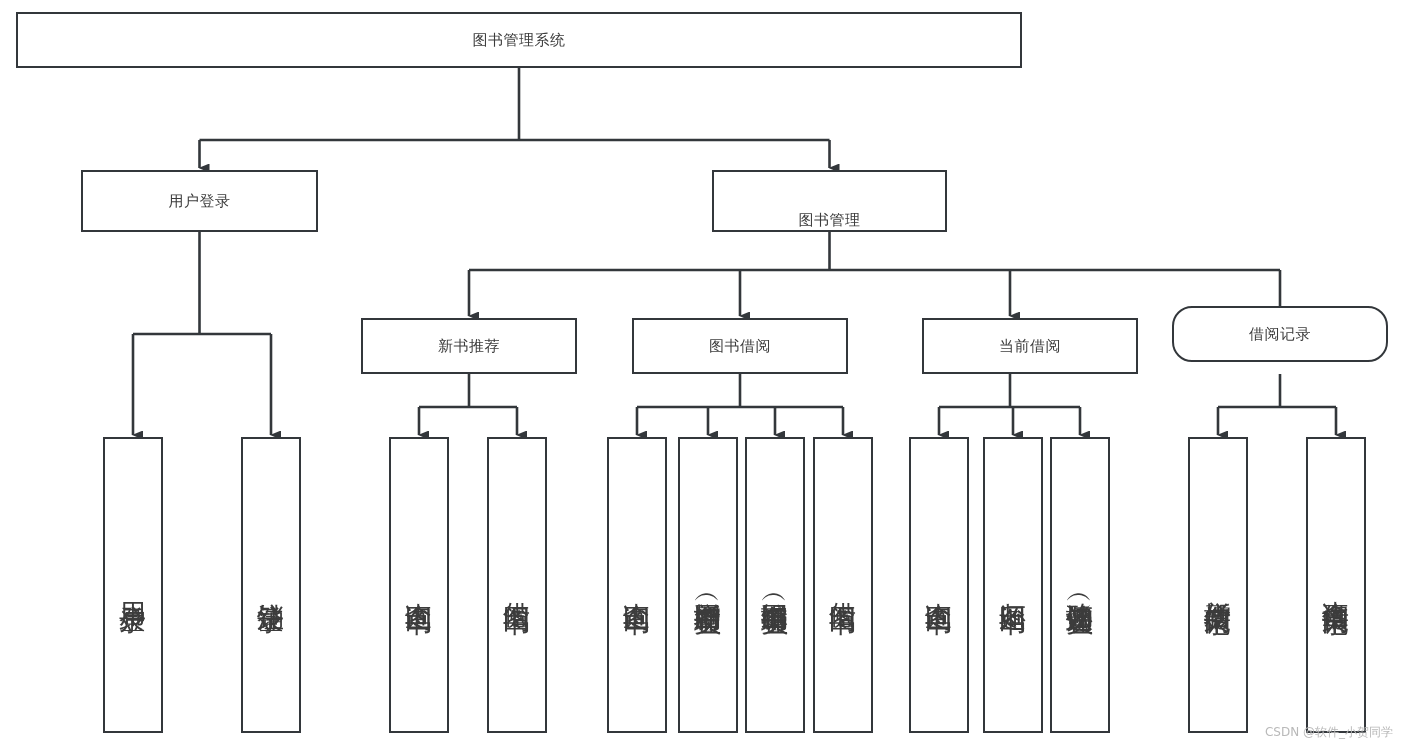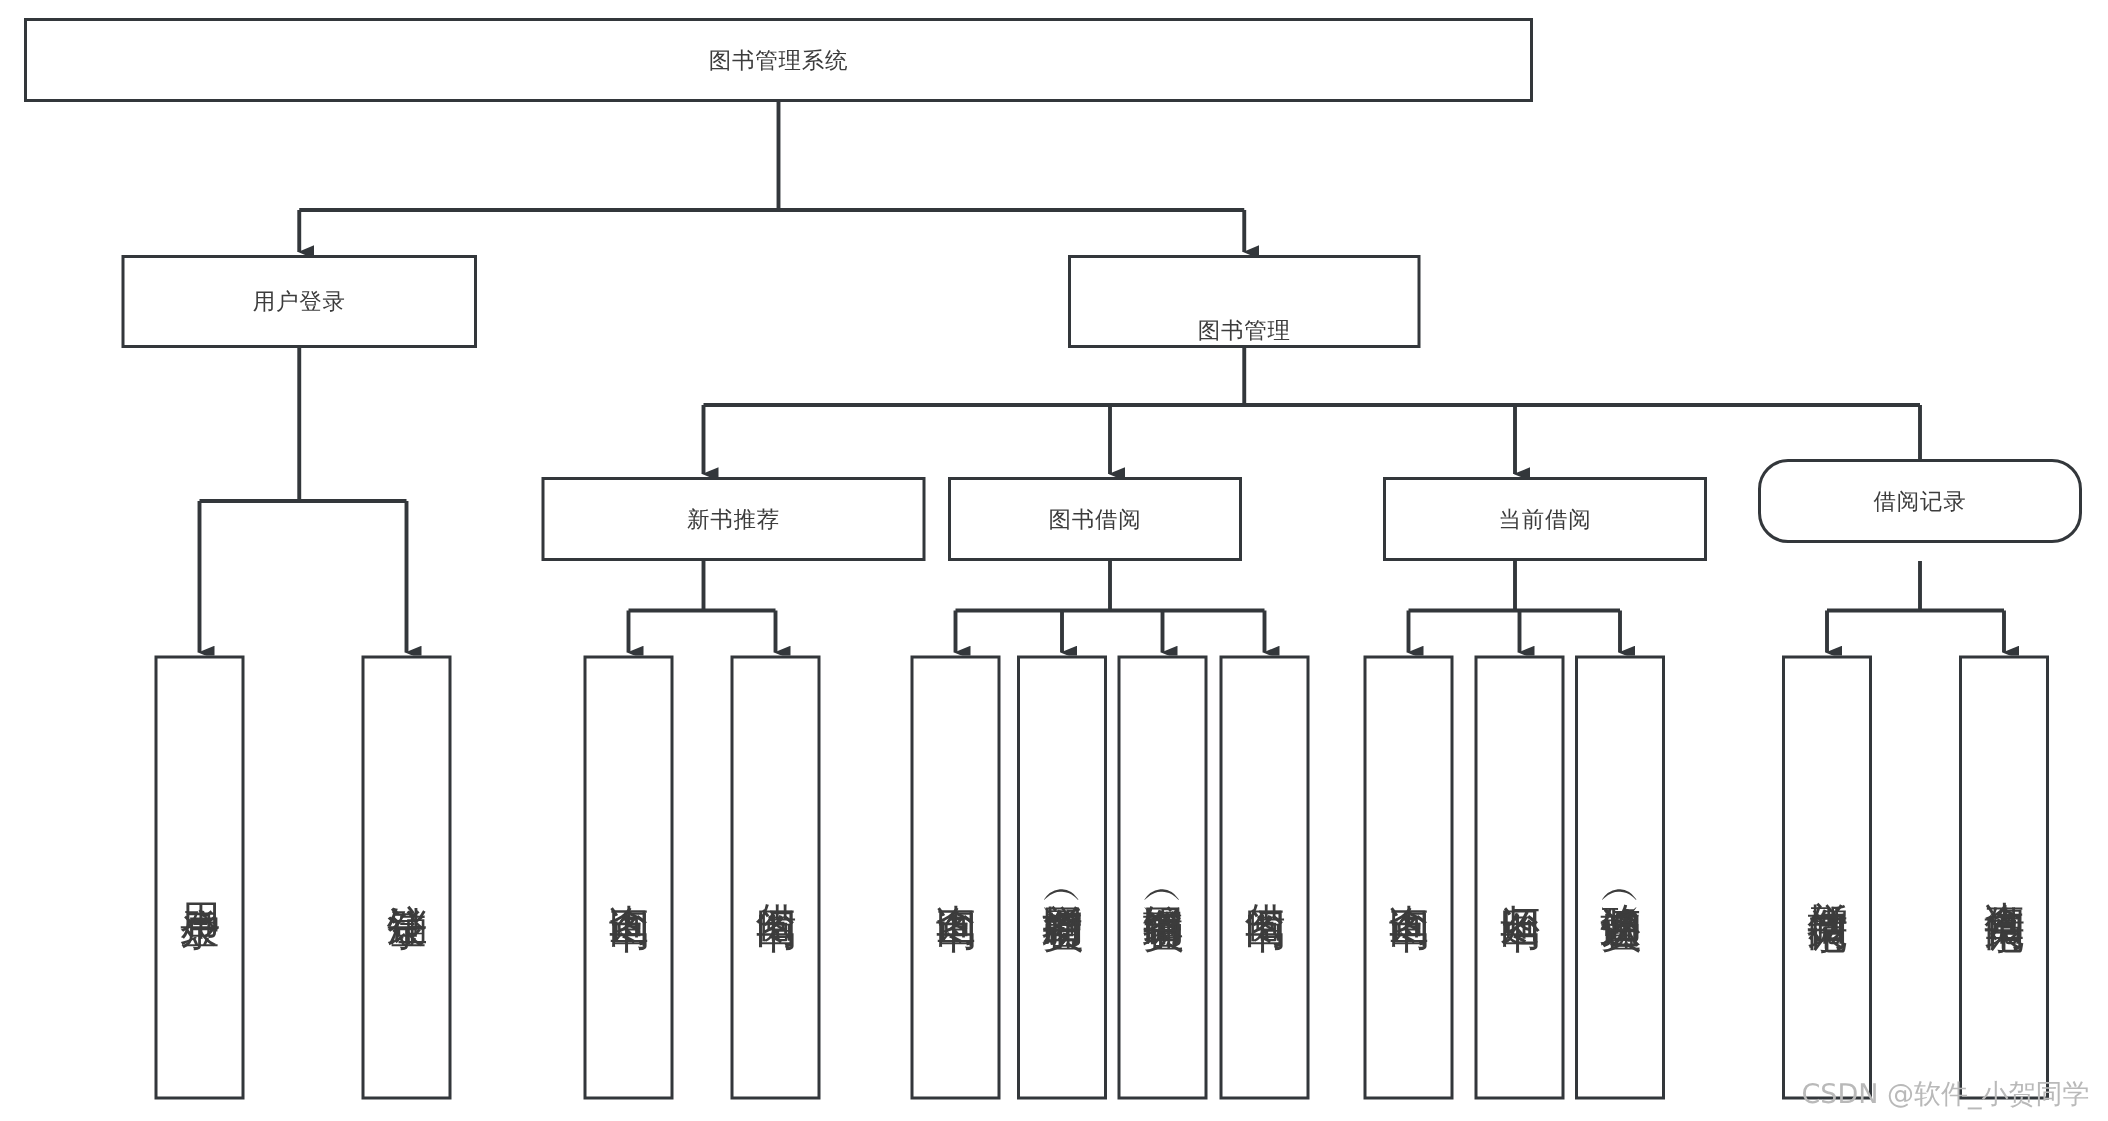--- a/index.html
+++ b/index.html
@@ -58,21 +58,21 @@
     white-space: nowrap;
   }
   .node.vertical.tall .node-label {
     font-size: 27px;
     letter-spacing: 1px;
   }
   .watermark {
     position: absolute;
     right: 12px;
     bottom: 6px;
-    font-size: 18px;
+    font-size: 12px;
     color: #b9b9b9;
     white-space: nowrap;
     user-select: none;
   }
 </style>
 </head>
 <body>
 
 <div id="diagram-root">
 
@@ -122,24 +122,24 @@
   <div id="nodes-layer">
       <div class="node horizontal" style="left: 16px; top: 12px; width: 1006px; height: 56px;">
         <span class="node-label">图书管理系统</span>
       </div>
       <div class="node horizontal" style="left: 81px; top: 170px; width: 237px; height: 62px;">
         <span class="node-label">用户登录</span>
       </div>
       <div class="node horizontal" style="left: 712px; top: 170px; width: 235px; height: 62px; align-items: flex-end;">
         <span class="node-label">图书管理</span>
       </div>
-      <div class="node horizontal" style="left: 361px; top: 318px; width: 256px; height: 56px;">
+      <div class="node horizontal" style="left: 361px; top: 318px; width: 216px; height: 56px;">
         <span class="node-label">新书推荐</span>
       </div>
-      <div class="node horizontal" style="left: 632px; top: 318px; width: 196px; height: 56px; align-items: center;">
+      <div class="node horizontal" style="left: 632px; top: 318px; width: 216px; height: 56px; align-items: center;">
         <span class="node-label">图书借阅</span>
       </div>
       <div class="node horizontal" style="left: 902px; top: 318px; width: 216px; height: 56px; margin-left: 20px;">
         <span class="node-label">当前借阅</span>
       </div>
       <div class="node horizontal" style="left: 1172px; top: 306px; width: 216px; height: 56px; border-radius: 20px;">
         <span class="node-label">借阅记录</span>
       </div>
       <div class="node vertical" style="left: 103px; top: 437px; width: 60px; height: 296px;">
         <span class="node-label">用户登录</span>

